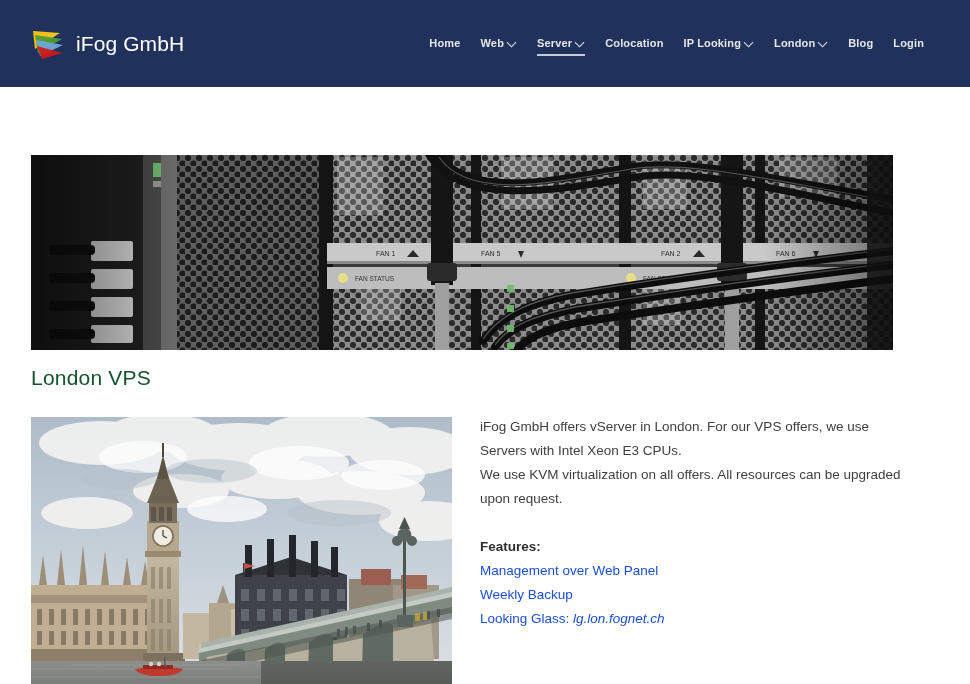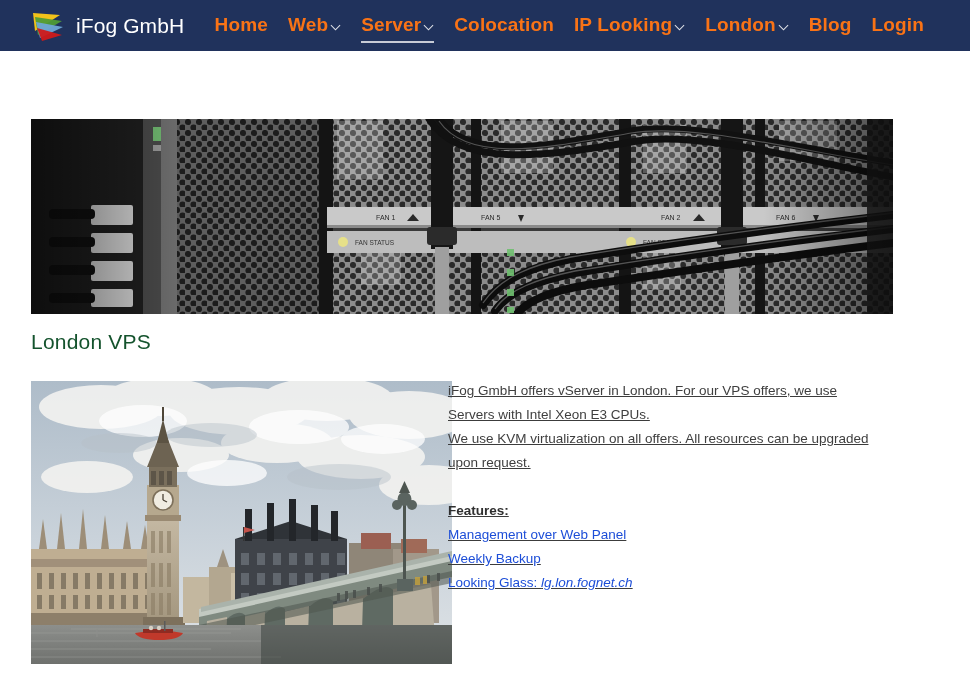--- a/index.html
+++ b/index.html
@@ -11,21 +11,21 @@
     overflow: hidden;
     background: #ffffff;
     font-family: "Liberation Sans", sans-serif;
     color: #3c3c3c;
   }
 
   
   .site-header {
     position: relative;
     width: 970px;
-    height: 51px;
+    height: 87px;
     background: #20325c;
     display: flex;
     align-items: center;
   }
 
   .brand {
     display: flex;
     align-items: center;
     margin-left: 31px;
     text-decoration: none;
@@ -51,25 +51,24 @@
     margin-left: auto;
     margin-right: 36px;
     display: flex;
     align-items: center;
     gap: 0px;
   }
 
   .nav-item {
     position: relative;
     display: flex;
-    align-items: center;
     gap: 4px;
     padding: 6px 10px 8px 10px;
-    color: #f97316;
-    font-size: 19px;
+    color: #e5e5e5;
+    font-size: 11px;
     font-weight: 700;
     letter-spacing: .15px;
     white-space: nowrap;
     cursor: pointer;
     text-decoration: none;
   }
 
   .nav-item.is-active::after {
     content: "";
     position: absolute;
@@ -130,24 +129,23 @@
     top: 330px;    
     width: 421px;
     height: 283px;
     overflow: hidden;
     background: #c8cdd2;
   }
   .city-photo svg { display: block; width: 100%; height: 100%; }
 
   .copy {
     position: absolute;
-    left: 448px;
+    left: 480px;
     top: 328px;   
     width: 422px;
-    text-decoration: underline;
   }
 
   .copy p {
     font-size: 13.5px;
     line-height: 24px;
     color: #3f3f3f;
     margin: 0;
   }
 
   .copy .features-title {

